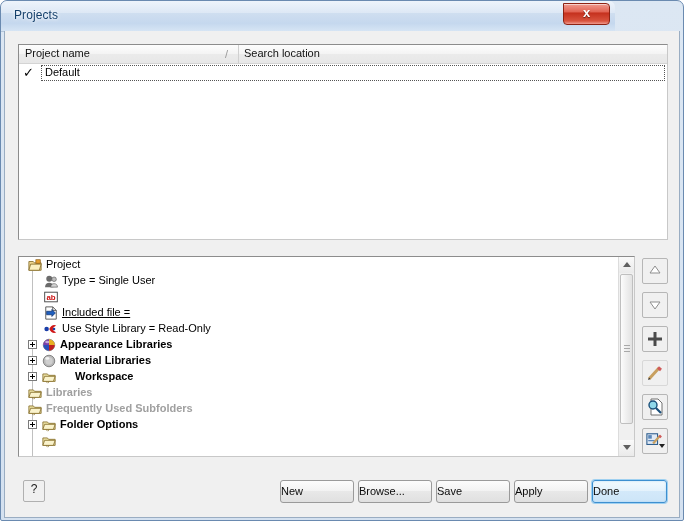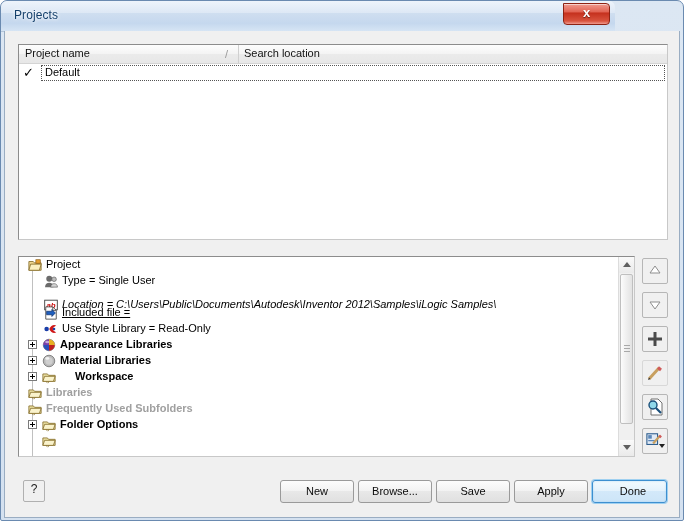--- a/index.html
+++ b/index.html
@@ -315,30 +315,28 @@
     position: absolute;
     top: 479px;
     height: 23px;
     box-sizing: border-box;
     background: linear-gradient(to bottom, #fcfcfc 0%, #f2f2f2 48%, #e8e8e8 50%, #e0e0e0 100%);
     border: 1px solid #9a9a9a;
     border-radius: 3px;
     font-size: 11px;
     color: #0b0b0b;
     font-family: "Liberation Sans", sans-serif;
-    text-align: center;
     line-height: 21px;
     cursor: pointer;
     padding: 0;
   }
   .btn.default {
     border-color: #3d8fd0;
     box-shadow: 0 0 0 1px #9fd0f0, inset 0 0 2px rgba(120,190,240,0.5);
     background: linear-gradient(to bottom, #f3fafe 0%, #e4f2fc 48%, #d3e9fa 50%, #cde5f8 100%);
-    padding-left: 7px;
   }
   #btn-new    { left: 279px; width: 74px; }
   #btn-browse { left: 357px; width: 74px; }
   #btn-save   { left: 435px; width: 74px; }
   #btn-apply  { left: 513px; width: 74px; }
   #btn-done   { left: 591px; width: 75px; }
 </style>
 </head>
 <body>
 
@@ -383,26 +381,25 @@
           </div>
           <div class="tree-row" style="top: 0px;">
             <span class="tree-icon" style="left: 25px;"><svg width="14" height="14" viewBox="0 0 16 16">
                 <circle cx="6" cy="5.5" r="3.4" fill="#6b6b6b"></circle>
                 <path d="M1.2 15 c0-3.4 2.2-5 4.8-5 s4.8 1.6 4.8 5 z" fill="#6b6b6b"></path>
                 <circle cx="11.5" cy="6" r="2.6" fill="#bdbdbd" stroke="#555" stroke-width="0.7"></circle>
                 <path d="M7.6 15 c0-2.6 1.7-4 3.9-4 s3.9 1.4 3.9 4 z" fill="#d4d4d4" stroke="#555" stroke-width="0.7"></path>
               </svg></span>
             <span class="tree-label" style="left: 43px;">Type = Single User</span>
           </div>
-          <div class="tree-row" style="top: 8px; font-style: italic;">
+          <div class="tree-row" style="top: 0px;">
             <span class="tree-icon" style="left: 25px;"><svg width="14" height="14" viewBox="0 0 16 16">
                 <rect x="0.8" y="2.5" width="14.4" height="11" fill="#ffffff" stroke="#3a3a3a" stroke-width="1"></rect>
                 <text x="8" y="11.4" font-family="Liberation Sans, sans-serif" font-size="9" font-weight="bold" fill="#cc1111" text-anchor="middle">ab</text>
               </svg></span>
-            <span class="tree-label" style="left: 43px;">Location = C:\Users\Public\Documents\Autodesk\Inventor 2012\Samples\iLogic Samples\</span>
           </div>
           <div class="tree-row" style="top: 0px;">
             <span class="tree-icon" style="left: 25px;"><svg width="14" height="14" viewBox="0 0 16 16">
                 <path d="M2 1 h8 l4 4 v10 H2 Z" fill="#ffffff" stroke="#4a4a4a" stroke-width="1"></path>
                 <path d="M10 1 v4 h4" fill="none" stroke="#4a4a4a" stroke-width="1"></path>
                 <path d="M3 6 h6 V4 l4 4 l-4 4 v-2 H3 Z" fill="#1f5fbf" stroke="#0b2f6b" stroke-width="0.8"></path>
               </svg></span>
             <span class="tree-label underline" style="left: 43px;">Included file = </span>
           </div>
           <div class="tree-row" style="top: 0px;">

